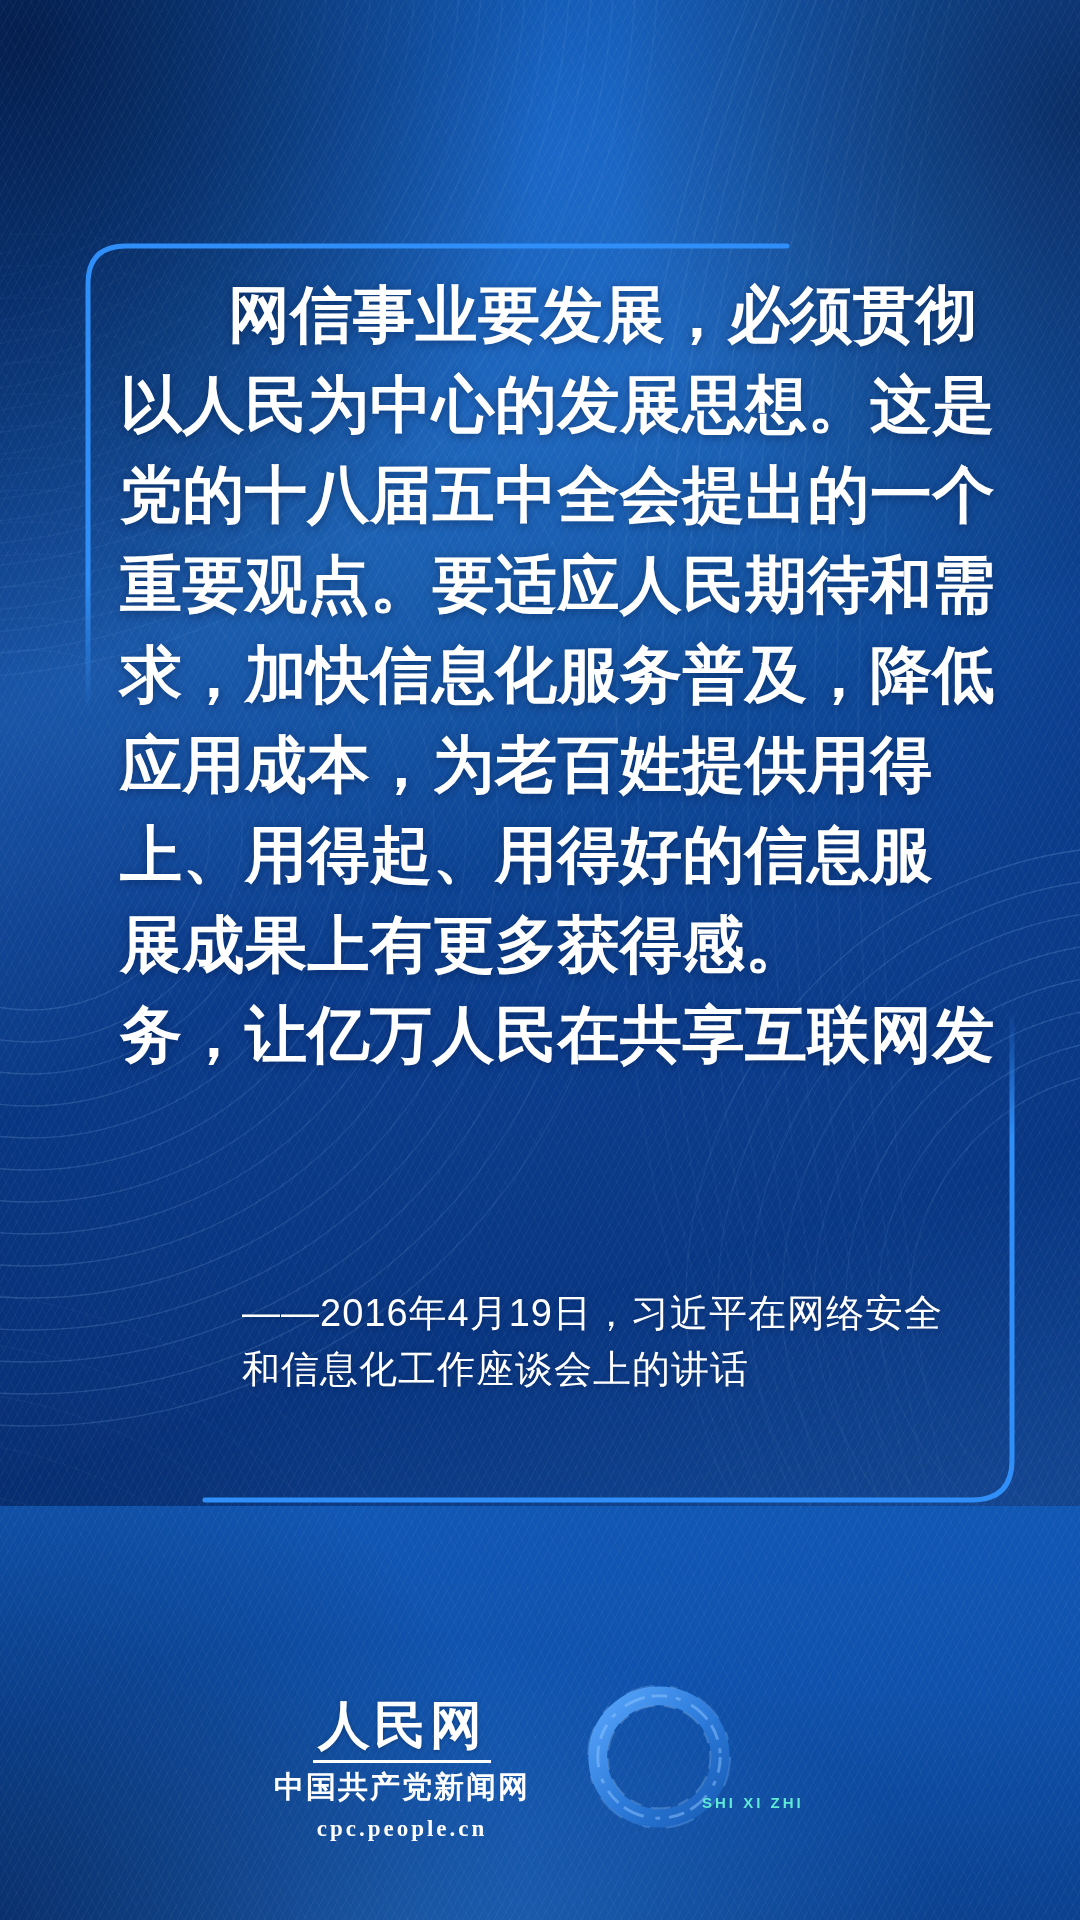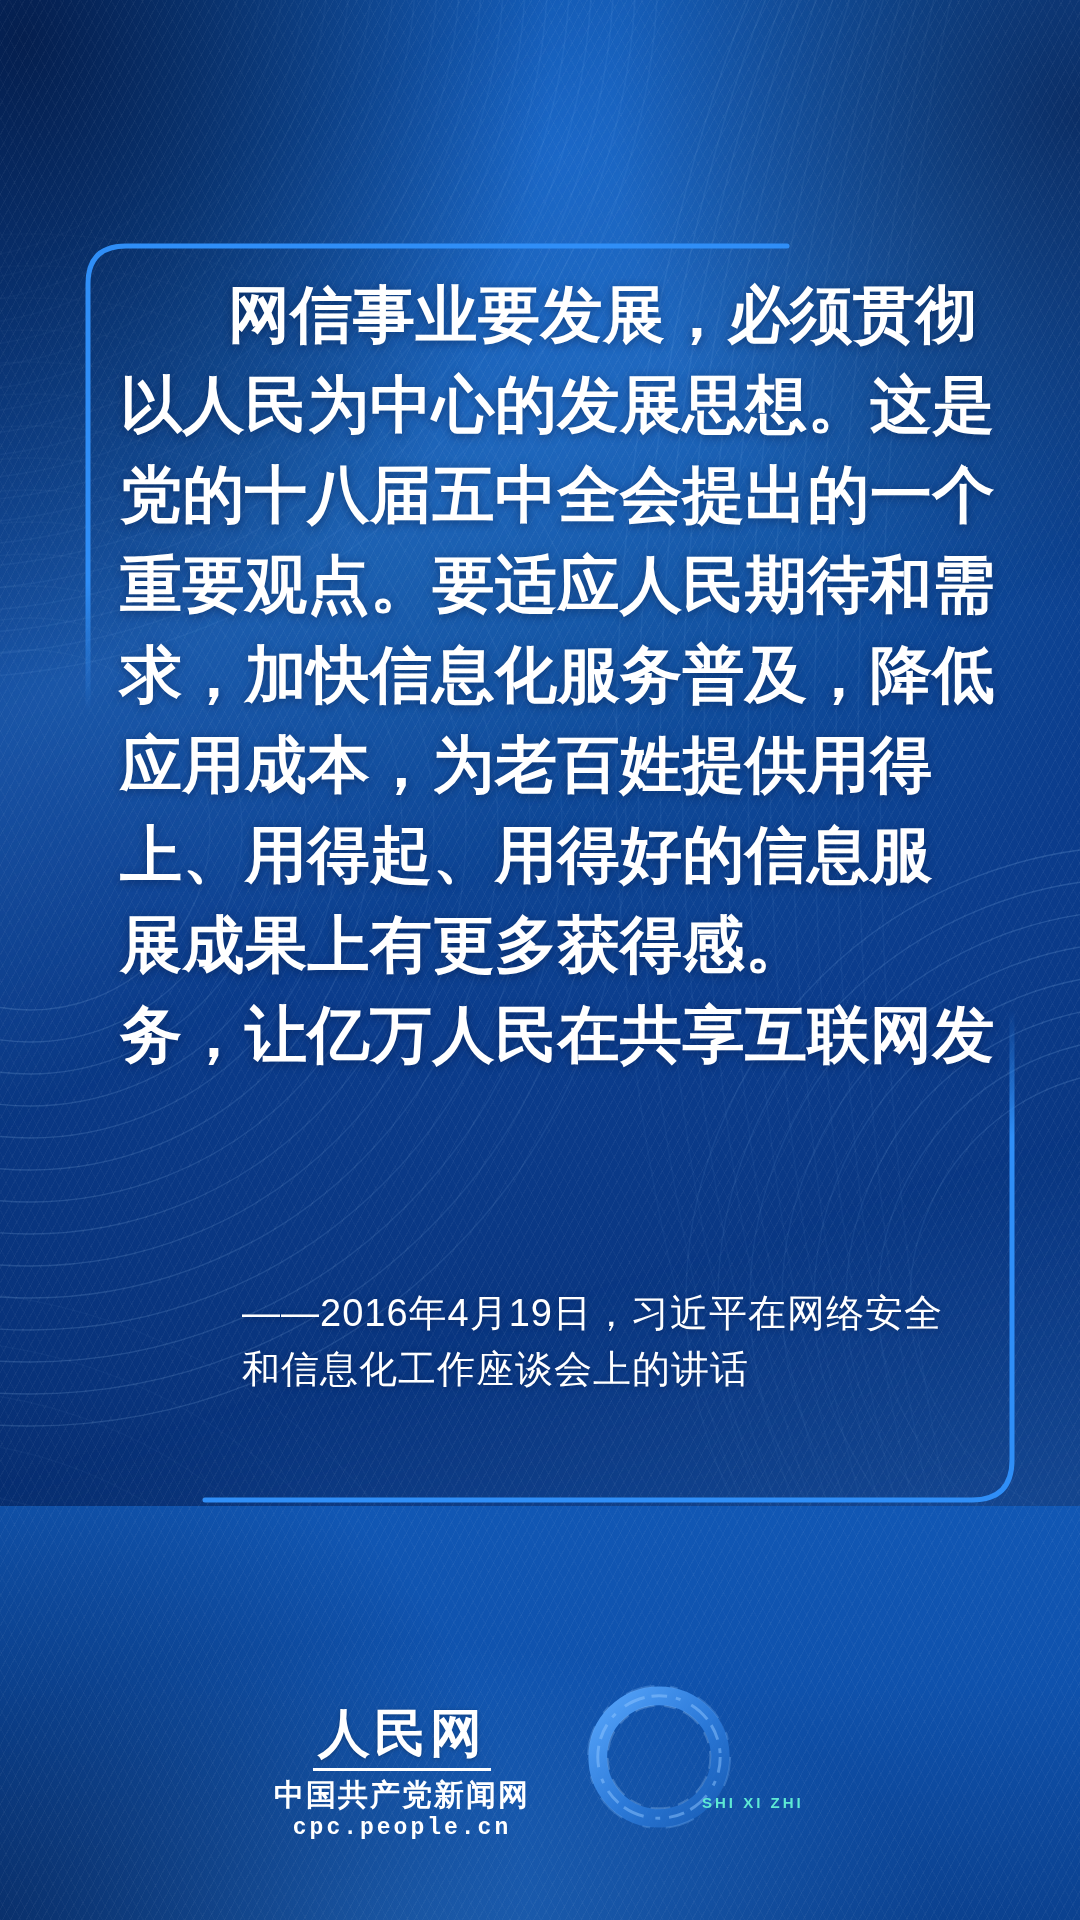--- a/index.html
+++ b/index.html
@@ -121,22 +121,22 @@
     text-shadow:0 1px 4px rgba(0,0,0,.25);
   }
   .logo-cpc .rule{
     width:178px;height:3px;background:#ffffff;margin:2px 0 9px;
   }
   .logo-cpc .sub{
     font-family:"Liberation Sans","DejaVu Sans",sans-serif;
     font-weight:700;font-size:30px;letter-spacing:2px;margin-bottom:7px;
   }
   .logo-cpc .url{
-    font-family:Liberation Mono, monospace;
-    font-weight:700;font-size:23px;letter-spacing:3px;
+    font-family:Liberation Serif, serif;
+    font-weight:700;font-size:23px;letter-spacing:3px;margin-top:8px;
   }
 
   
   .logo-sxz{position:relative;width:230px;height:170px;}
   .logo-sxz .ring{position:absolute;left:4px;top:8px;width:158px;height:158px;}
   .logo-sxz .zh{
     position:absolute;left:18px;top:40px;
     color:#fff;font-family:"Liberation Serif","DejaVu Serif",serif;
     font-weight:700;font-size:66px;letter-spacing:2px;
     text-shadow:0 2px 6px rgba(0,20,60,.5);

